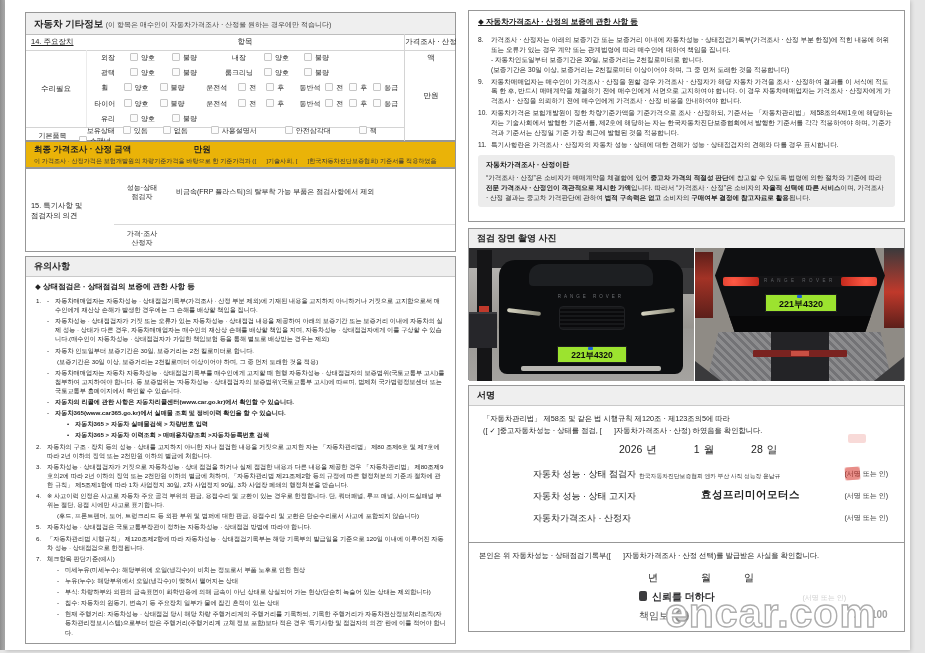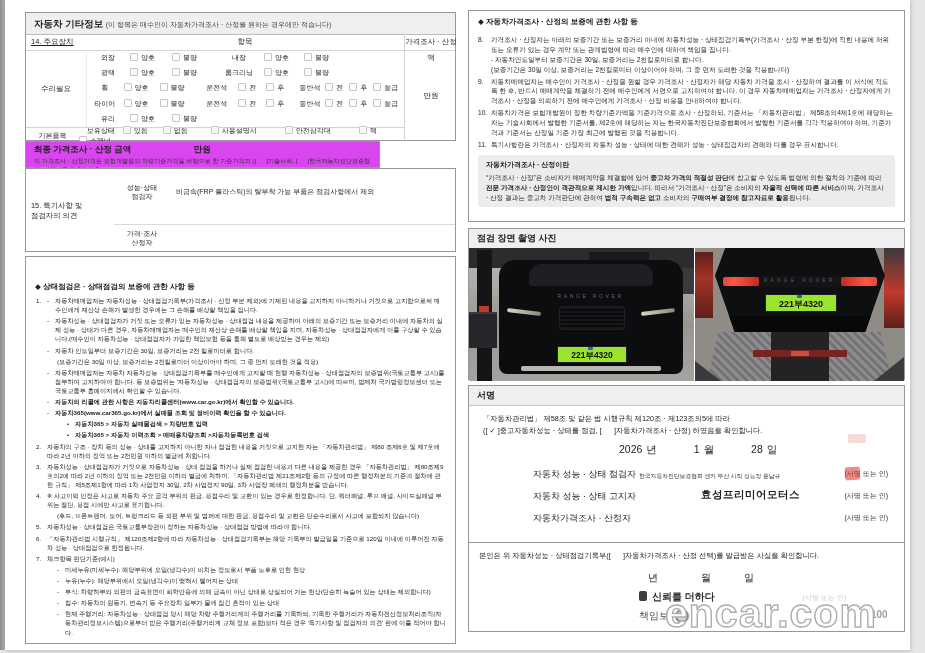--- a/index.html
+++ b/index.html
@@ -24,21 +24,21 @@
   #t14-rows{position:absolute;left:60px;top:37px;width:318px;height:77px;}
   .trow{display:flex;align-items:center;height:15.4px;font-size:7px;}
   .tcell{display:inline-block;white-space:nowrap;}
   .tname{text-align:center;}
   .cbx{display:inline-block;width:6px;height:6px;border:1px solid #c6c6c6;background:#fcfcfc;margin-right:3px;vertical-align:-1px;border-radius:1px;}
   .t14-basicrow{position:absolute;left:0;top:114px;width:378px;height:15px;border-top:1px solid #d4d4d4;display:flex;align-items:center;font-size:7px;}
   .t14-basiclab{width:60px;text-align:center;}
   .t14-pricecell{position:absolute;left:378px;top:37px;width:52px;height:92px;border-left:1px solid #d4d4d4;display:flex;align-items:center;justify-content:center;font-size:7.5px;}
 
   
-  .fp{left:25px;top:141px;width:355px;height:27px;background:#d946ef;}
+  .fp{left:25px;top:141px;width:431px;height:27px;background:#eab308;}
   .fp-l1{padding:2px 8px 0;font-size:8.5px;}
   .fp-l1 .unit{margin-left:60px;}
   .fp-note{padding:1px 8px 0;font-size:6.1px;color:#333;}
 
   
   .sp{left:25px;top:168px;width:431px;height:84px;}
   .sp-lab{position:absolute;left:0;top:0;width:88px;height:84px;display:flex;flex-direction:column;justify-content:center;padding-left:5px;font-size:7.4px;line-height:1.35;box-sizing:border-box;}
   .sp-sub{position:absolute;left:88px;width:56px;text-align:center;font-size:7px;line-height:1.3;}
   .sp-sub1{top:14px;} .sp-sub2{top:60px;}
   .sp-div{position:absolute;left:88px;right:0;top:55px;border-top:1px solid #d9d9d9;}
@@ -48,21 +48,21 @@
   .nt{left:25px;top:256px;width:431px;height:388px;overflow:hidden;}
   .nt-body{position:absolute;top:19px;left:0;right:0;bottom:0;padding:6px 9px 0;}
   .nt-sec{font-size:7.6px;font-weight:bold;margin-bottom:4px;}
   .np{font-size:6.2px;line-height:1.47;color:#222;position:relative;margin-bottom:2px;}
   .np .mk{position:absolute;}
   .npb{font-weight:bold;}
 
   
   .wa{left:468px;top:10px;width:437px;height:212px;overflow:hidden;}
   .wa-body{padding:6px 9px 0;}
-  .wa-sec{font-size:7.6px;font-weight:bold;margin-bottom:8px;}
+  .wa-sec{font-size:7.6px;font-weight:bold;margin-bottom:8px;text-decoration:underline;}
   .ri{position:relative;font-size:6.6px;line-height:1.5;padding-left:13px;margin-bottom:2px;}
   .ri .n{position:absolute;left:0;}
   .ibox{margin-top:5px;background:#ececec;border-radius:3px;padding:5px 8px;}
   .ibox-t{font-size:7px;font-weight:bold;margin-bottom:3px;}
   .ibox-b{font-size:6.6px;line-height:1.5;}
 
   
   .ph{left:468px;top:228px;width:437px;height:152px;}
   .ph-body{position:absolute;top:19px;left:0;right:0;bottom:0;display:flex;background:#777;}
   .pL{position:relative;width:226px;height:133px;overflow:hidden;background:linear-gradient(#b3b1ae 22px,#97948f 80px,#9a9894 81px,#a5a3a0 133px);}
@@ -222,20 +222,21 @@
     </div>
     <div class="sp-note">비금속(FRP 플라스틱)의 탈부착 가능 부품은 점검사항에서 제외</div>
     <div class="sp-div"></div>
     <div class="sp-sub sp-sub2">
       <div>가격·조사</div>
       <div>산정자</div>
     </div>
   </div>
 
   <div class="box nt">
+    <div class="hbar">유의사항</div>
     <div class="nt-body">
       <div class="nt-sec">◆ 상태점검은 · 상태점검의 보증에 관한 사항 등</div>
       <div id="notice-paras">
           <div class="np" style="padding-left: 20px;"><span class="mk" style="left: 1px;">1.</span><span class="mk" style="left: 12px;">-</span>자동차매매업자는 자동차성능 · 상태점검기록부(가격조사 · 산정 부분 제외)에 기재된 내용을 고지하지 아니하거나 거짓으로 고지함으로써 매수인에게 재산상 손해가 발생한 경우에는 그 손해를 배상할 책임을 집니다.</div>
           <div class="np" style="padding-left: 20px;"><span class="mk" style="left: 12px;">-</span>자동차성능 · 상태점검자가 거짓 또는 오류가 있는 자동차성능 · 상태점검 내용을 제공하여 아래의 보증기간 또는 보증거리 이내에 자동차의 실제 성능 · 상태가 다른 경우, 자동차매매업자는 매수인의 재산상 손해를 배상할 책임을 지며, 자동차성능 · 상태점검자에게 이를 구상할 수 있습니다.(매수인이 자동차성능 · 상태점검자가 가입한 책임보험 등을 통해 별도로 배상받는 경우는 제외)</div>
           <div class="np" style="padding-left: 20px;"><span class="mk" style="left: 12px;">-</span>자동차 인도일부터 보증기간은 30일, 보증거리는 2천 킬로미터로 합니다.</div>
           <div class="np" style="padding-left: 22px;">(보증기간은 30일 이상, 보증거리는 2천킬로미터 이상이어야 하며, 그 중 먼저 도래한 것을 적용)</div>
           <div class="np" style="padding-left: 20px;"><span class="mk" style="left: 12px;">-</span>자동차매매업자는 자동차 자동차성능 · 상태점검기록부를 매수인에게 고지할 때 현행 자동차성능 · 상태점검자의 보증범위(국토교통부 고시)를 첨부하여 고지하여야 합니다. 동 보증범위는 '자동차성능 · 상태점검자의 보증범위'(국토교통부 고시)에 따르며, 법제처 국가법령정보센터 또는 국토교통부 홈페이지에서 확인할 수 있습니다.</div>
           <div class="np npb" style="padding-left: 20px;"><span class="mk" style="left: 12px;">-</span>자동차의 리콜에 관한 사항은 자동차리콜센터(www.car.go.kr)에서 확인할 수 있습니다.</div>
           <div class="np npb" style="padding-left: 20px;"><span class="mk" style="left: 12px;">-</span>자동차365(www.car365.go.kr)에서 실매물 조회 및 정비이력 확인을 할 수 있습니다.</div>

